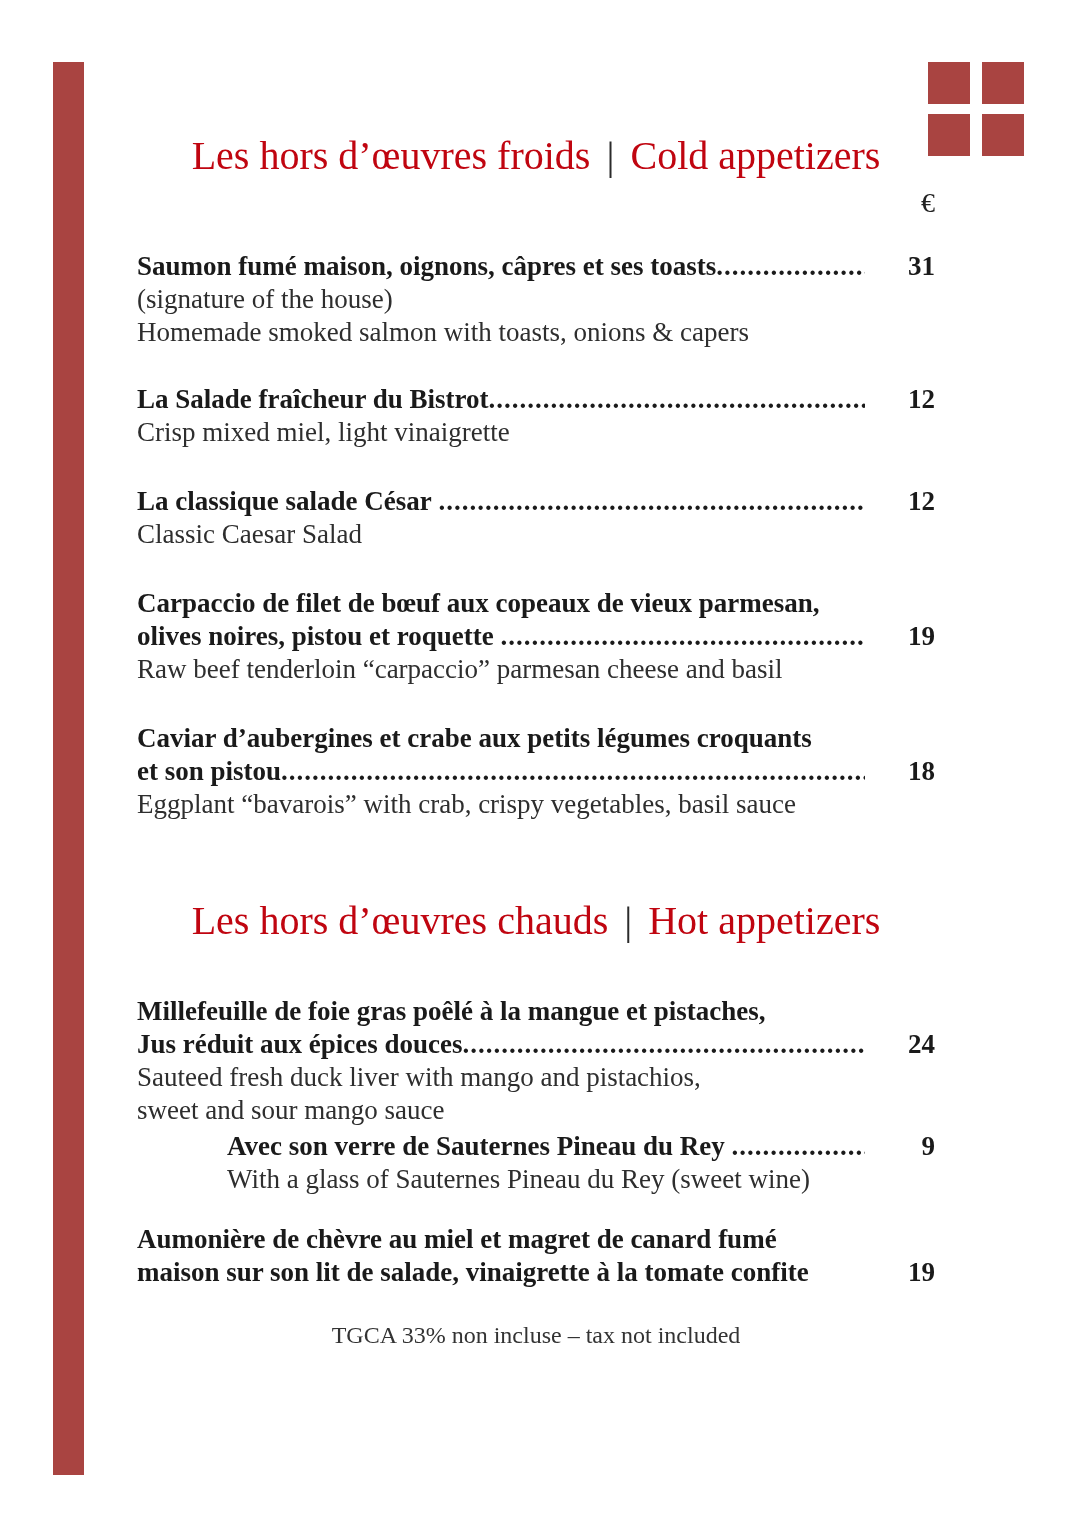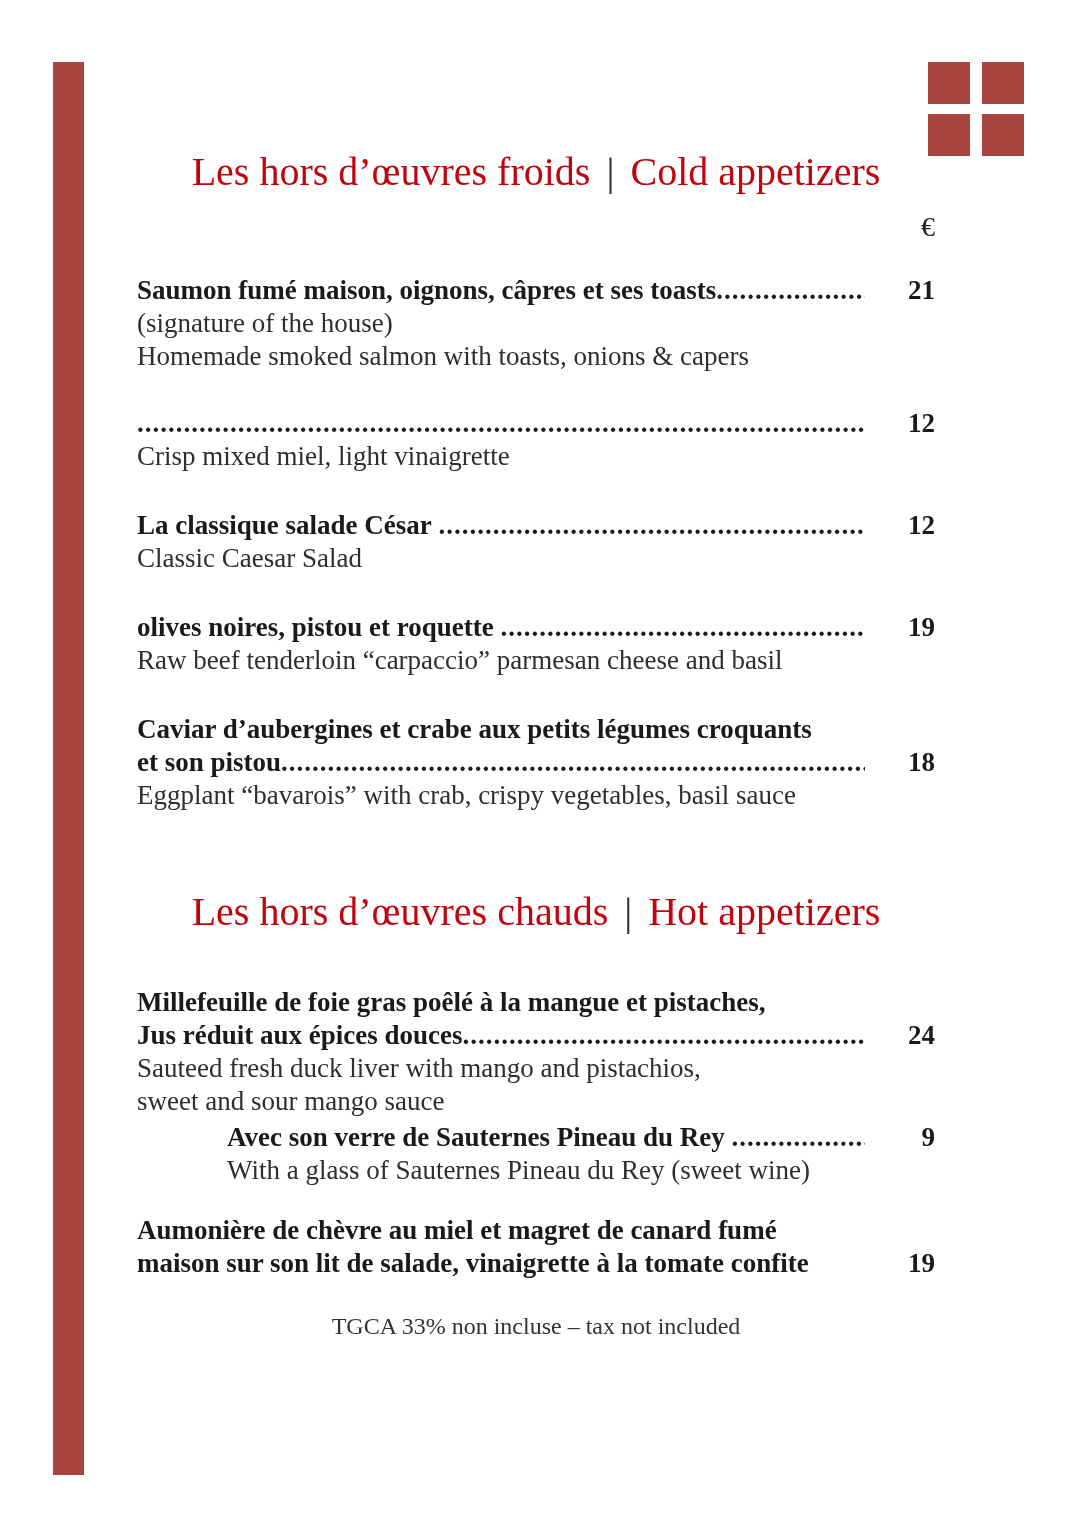--- a/index.html
+++ b/index.html
@@ -22,21 +22,21 @@
     grid-template-columns:42px 42px;
     grid-template-rows:42px 42px;
     gap:10px 12px;
   }
   .logo .sq { background:#a94441; }
   .content {
     position:absolute; left:137px; top:0;
     width:798px;
   }
   .section-title {
-    margin:16px; padding:0;
+    margin:0; padding:0;
     font-size:40px; line-height:48px;
     font-weight:normal;
     text-align:center;
     color:#c00510;
     white-space:nowrap;
   }
   .section-title .sep { color:#2b2b2b; margin:0 16px; }
   .title-cold { padding-top:132px; }
   .title-hot  { margin-top:76px; }
   .euro-line {
@@ -91,44 +91,46 @@
 <div class="content">
 
   <h1 class="section-title title-cold"><span>Les hors d’œuvres froids</span><span class="sep">|</span><span>Cold appetizers</span></h1>
 
   <div class="euro-line">€</div>
 
   <div class="item first">
     <div class="line b prow">
       <span class="nm">Saumon fumé maison, oignons, câpres et ses toasts</span>
       <span class="dots">................................................................................................................................................................................</span>
-      <span class="price">21</span>
+      <span class="price">31</span>
     </div>
     <div class="line desc">(signature of the house)</div>
     <div class="line desc">Homemade smoked salmon with toasts, onions &amp; capers</div>
   </div>
 
   <div class="item second">
     <div class="line b prow">
+      <span class="nm">La Salade fraîcheur du Bistrot</span>
       <span class="dots">................................................................................................................................................................................</span>
       <span class="price">12</span>
     </div>
     <div class="line desc">Crisp mixed miel, light vinaigrette</div>
   </div>
 
   <div class="item">
     <div class="line b prow">
       <span class="nm">La classique salade César&nbsp;</span>
       <span class="dots">................................................................................................................................................................................</span>
       <span class="price">12</span>
     </div>
     <div class="line desc">Classic Caesar Salad</div>
   </div>
 
   <div class="item">
+    <div class="line b">Carpaccio de filet de bœuf aux copeaux de vieux parmesan,</div>
     <div class="line b prow">
       <span class="nm">olives noires, pistou et roquette&nbsp;</span>
       <span class="dots">................................................................................................................................................................................</span>
       <span class="price">19</span>
     </div>
     <div class="line desc">Raw beef tenderloin “carpaccio” parmesan cheese and basil</div>
   </div>
 
   <div class="item">
     <div class="line b">Caviar d’aubergines et crabe aux petits légumes croquants</div>

